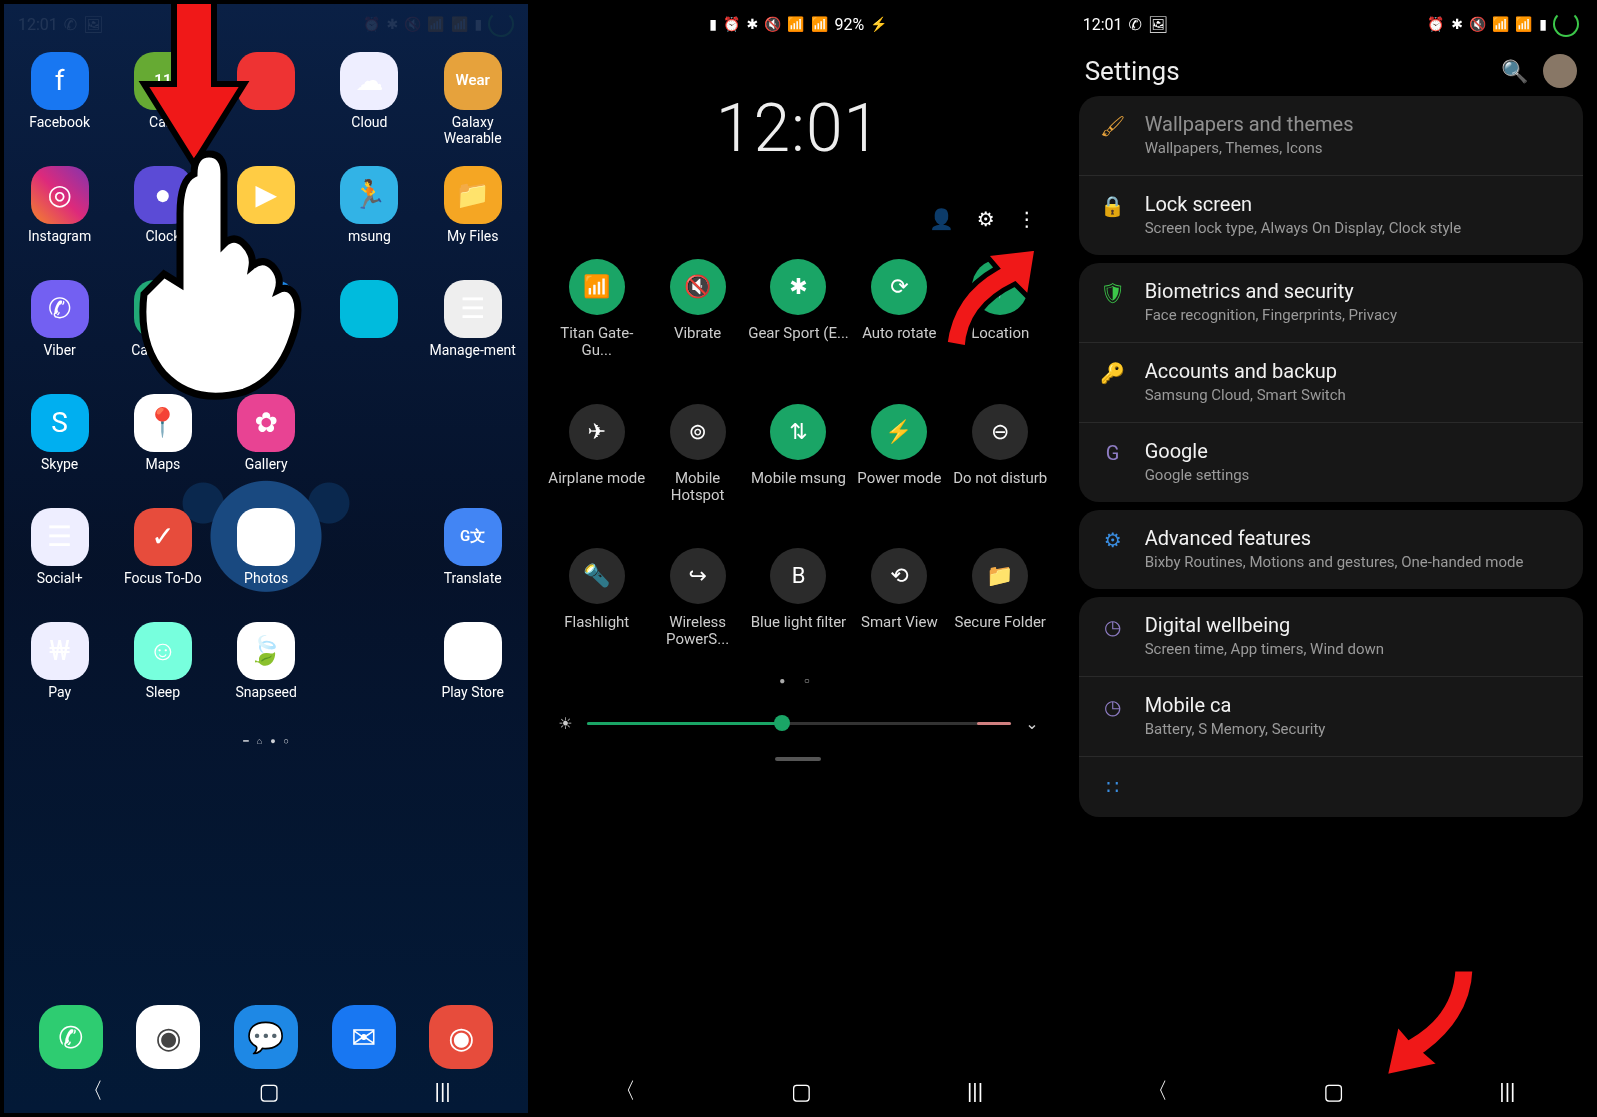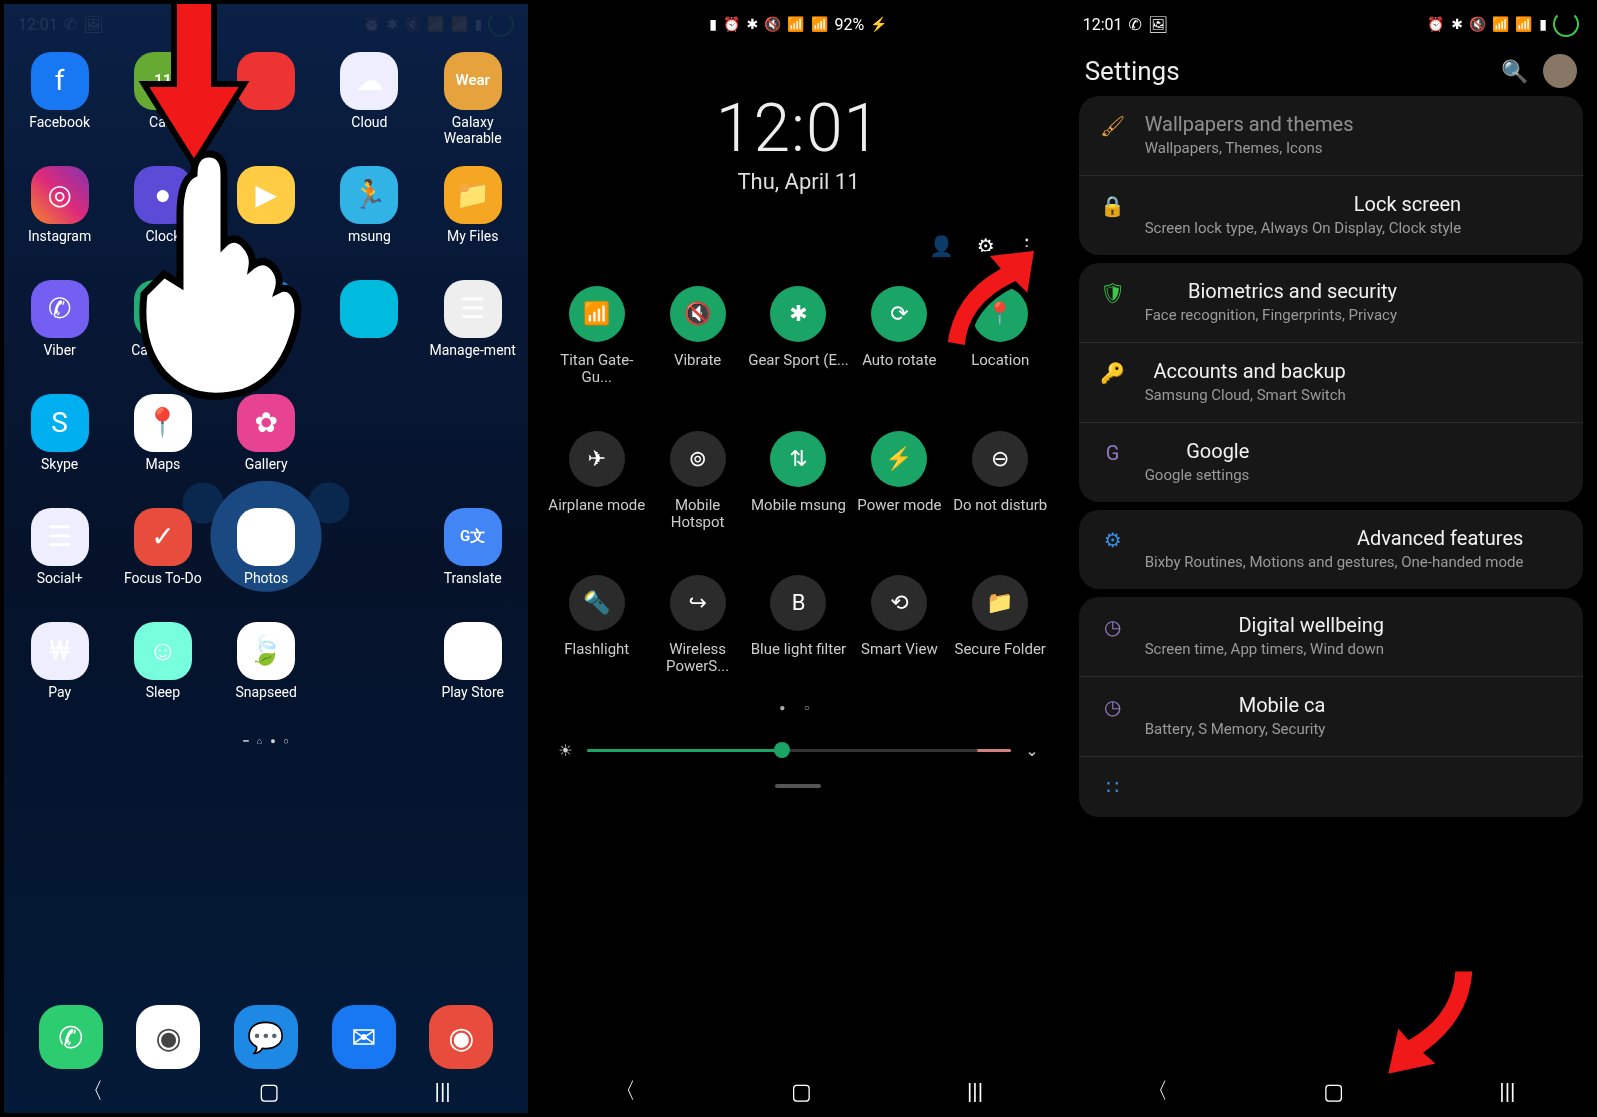--- a/index.html
+++ b/index.html
@@ -152,21 +152,21 @@
 }
 .settings-row {
   display:flex; gap:18px; padding:16px 20px 18px;
   border-top:1px solid #2a2a2a;
 }
 .settings-row:first-child { border-top:none; }
 .settings-row .glyph {
   width:28px; display:flex; align-items:flex-start; justify-content:center;
   font-size:20px; padding-top:2px;
 }
-.settings-row .title { font-size:20px; color:#f2f2f2;text-align:right; }
+.settings-row .title { font-size:20px; color:#f2f2f2; }
 .settings-row .subtitle { font-size:15px; color:#9a9a9a; margin-top:3px; }
 .arrow-apps {
   position:absolute; bottom:30px; right:110px; width:120px;height:120px;
   pointer-events:none;
 }
 </style>
 </head>
 <body>
 
 <div class="panel panel1">
@@ -347,21 +347,20 @@
       <span class="icon">✱</span>
       <span class="icon">🔇</span>
       <span class="icon">📶</span>
       <span class="icon">📶</span>
       <span>92%</span>
       <span class="icon">⚡</span>
     </div>
   </div>
   <div class="qs-clock">
     <div class="time">12:01</div>
-    <div class="date">Thu, April 11</div>
   </div>
   <div class="qs-top-icons">
     <span style="opacity:.5">👤</span>
     <span>⚙</span>
     <span>⋮</span>
   </div>
   <svg class="arrow-gear" viewBox="0 0 110 110">
     <path d="M8 100 Q14 50 60 24 L48 10 L100 4 L92 54 L78 40 Q32 62 30 104 Z" fill="#f01818" stroke="#000" stroke-width="5"></path>
   </svg>
   <div class="qs-grid" id="qs-grid">

